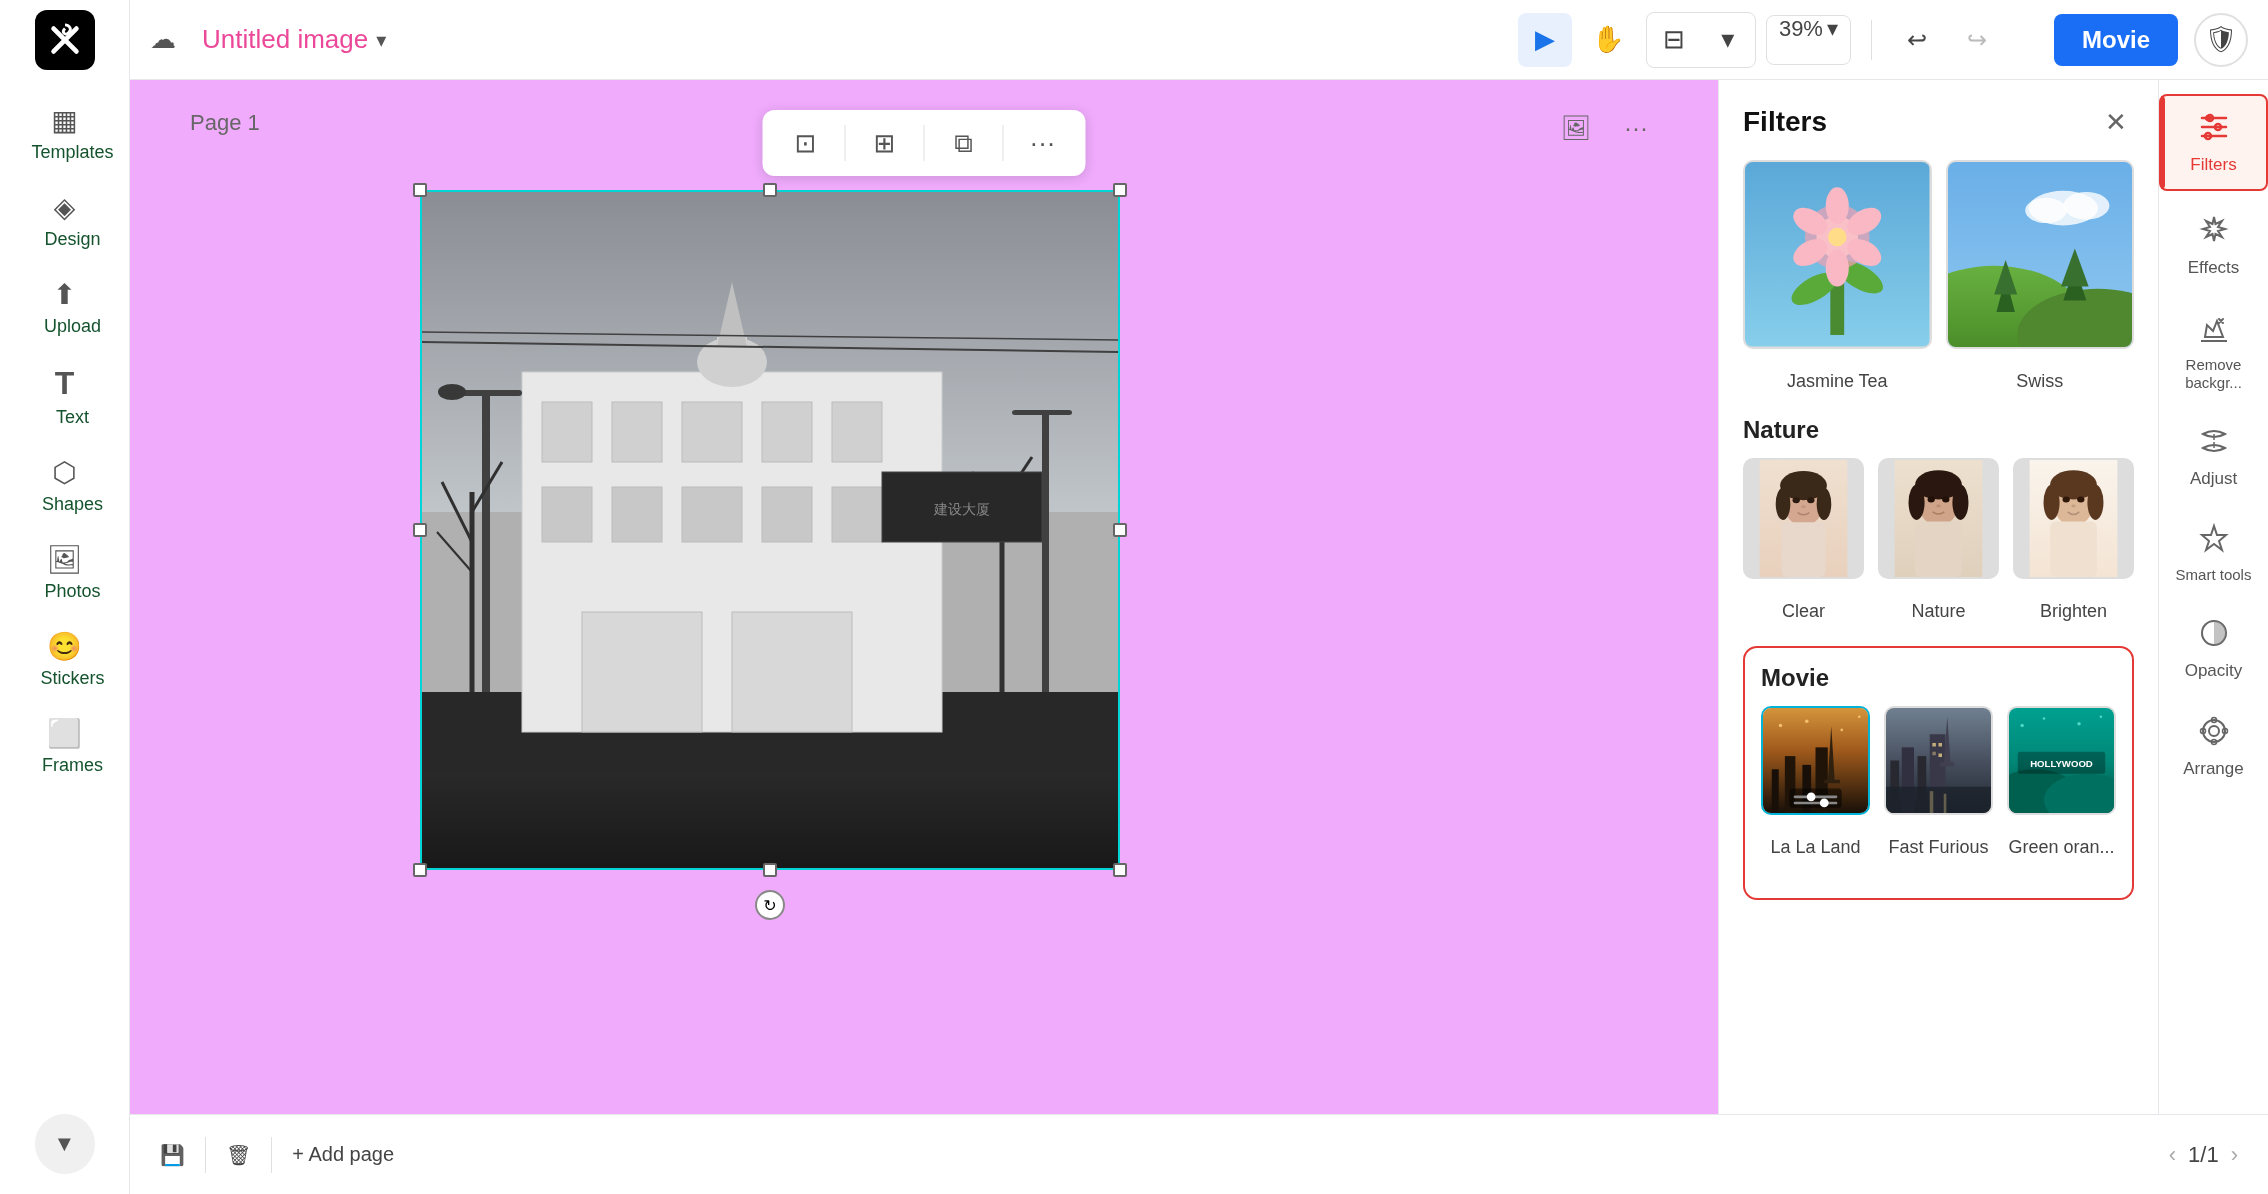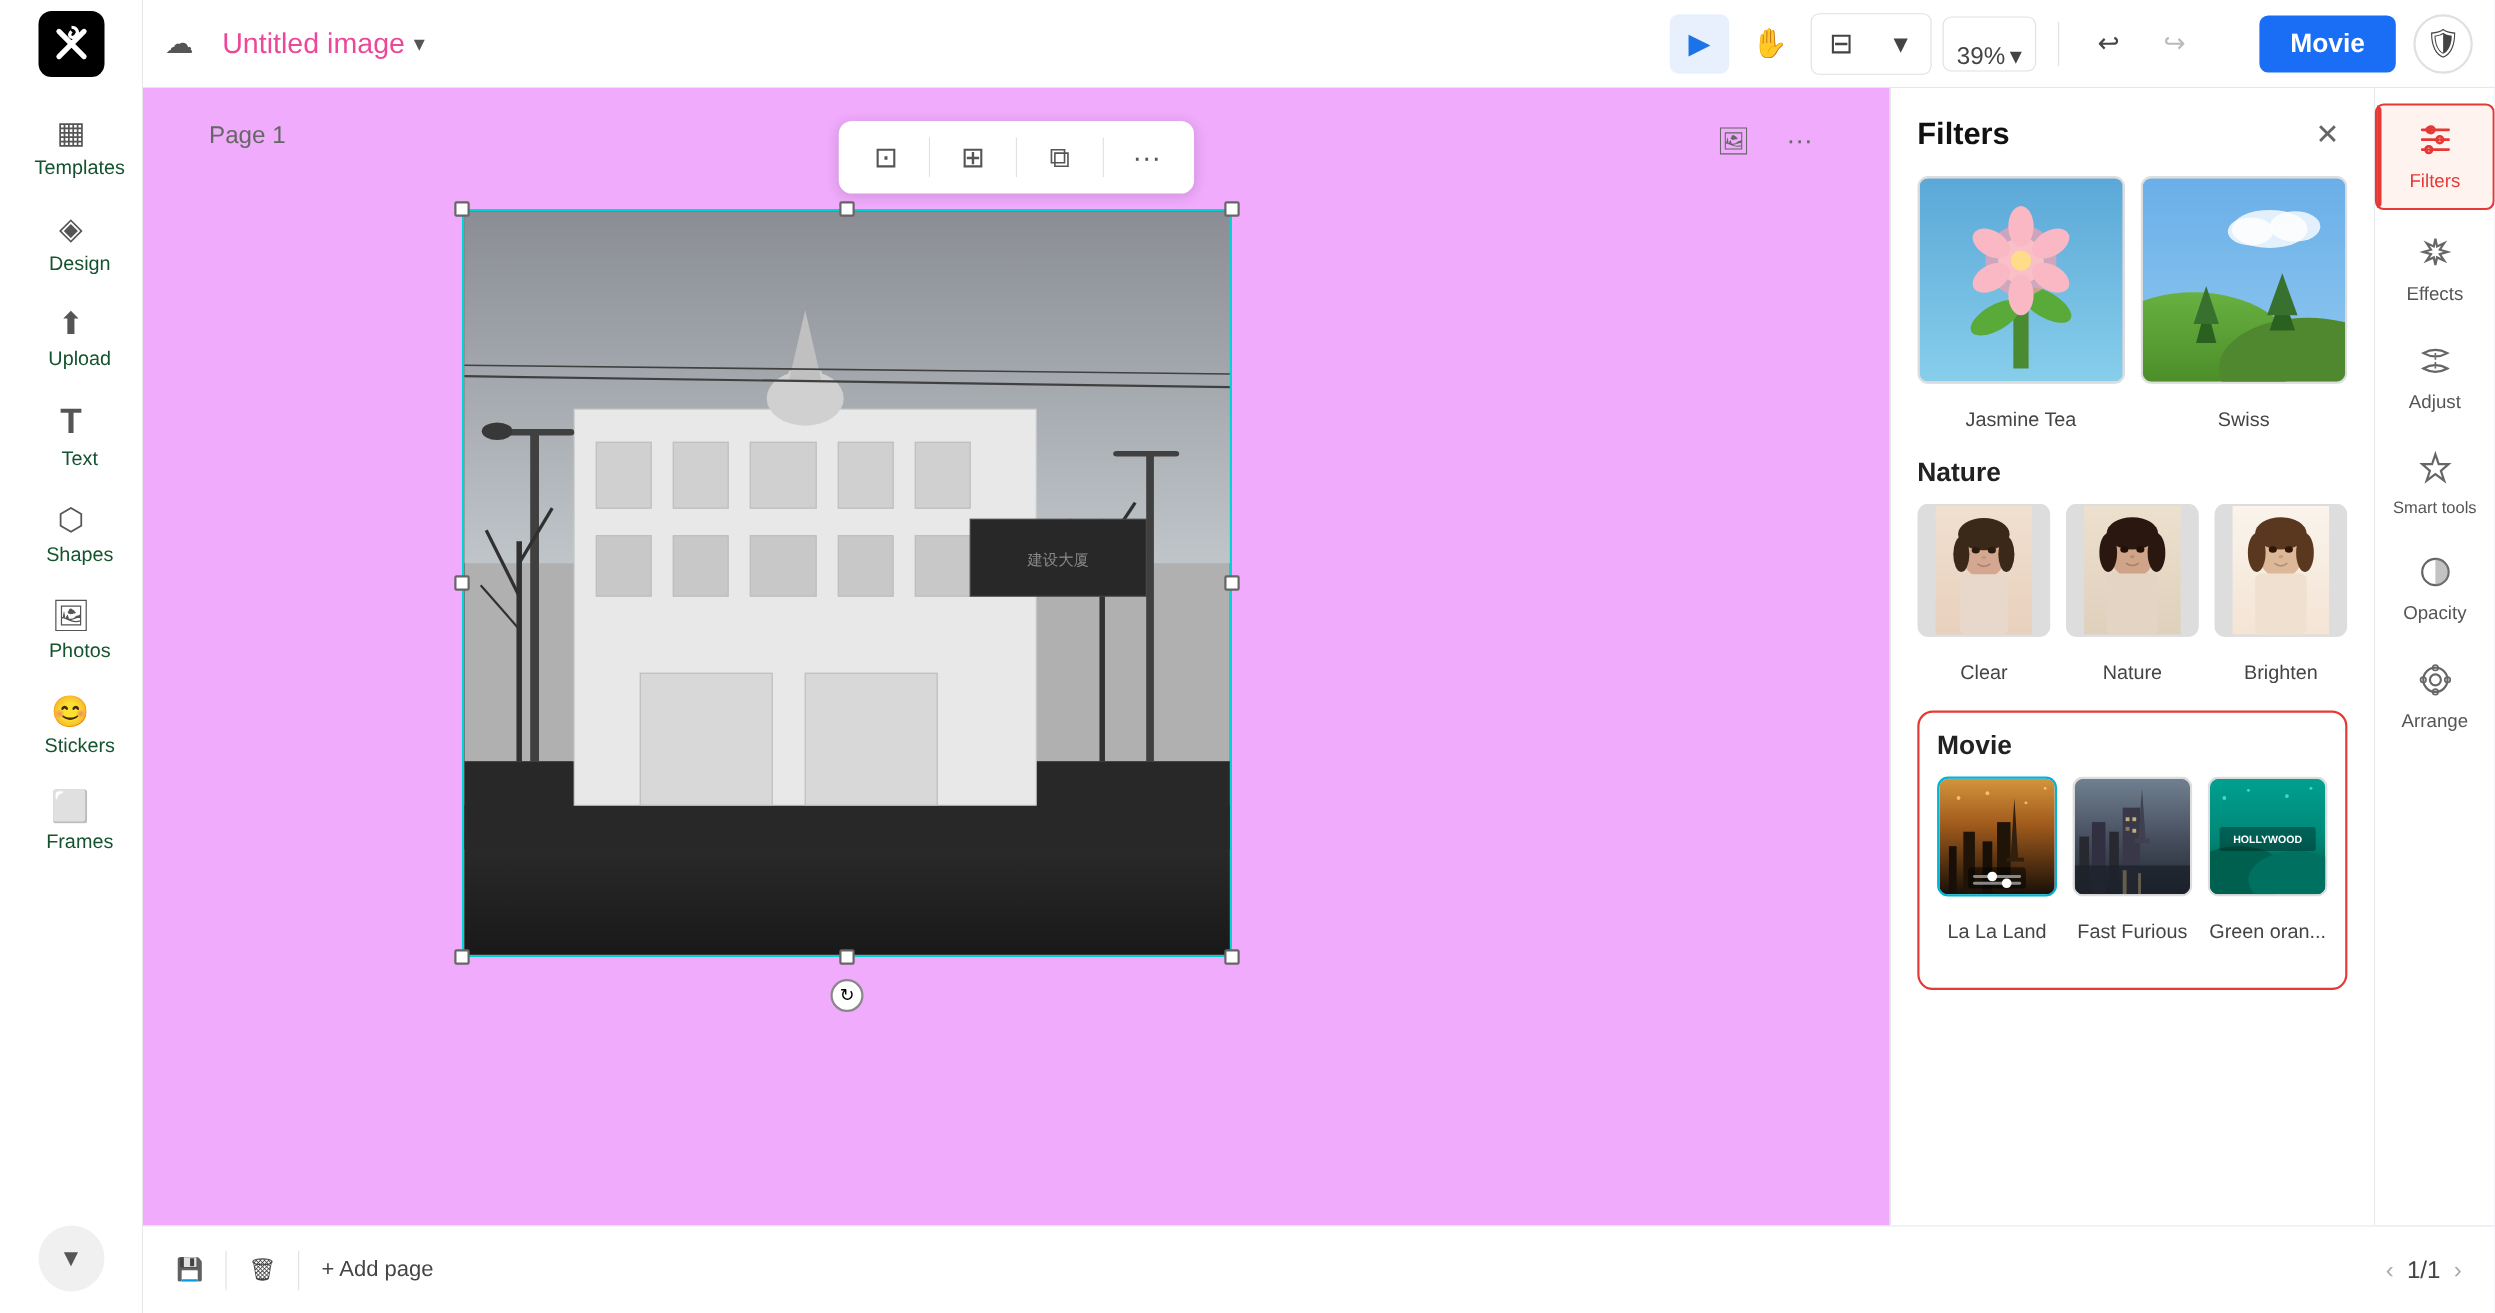--- a/index.html
+++ b/index.html
@@ -78,21 +78,21 @@
     }
     .tool-btn.active { background: #e8f0fe; color: #1a73e8; }
     .tool-btn-group {
       display: flex; align-items: center;
       border: 1px solid #e0e0e0;
       border-radius: 8px;
       overflow: hidden;
     }
     .tool-btn-group .tool-btn { border-radius: 0; border: none; }
     .zoom-area {
-      display: flex; align-items: flex-end; gap: 4px;
+      display: flex; align-items: flex-start; gap: 4px;
       font-size: 22px; color: #444; cursor: pointer;
       border: 1px solid #e0e0e0; border-radius: 8px;
       padding: 0 12px; height: 50px;
     }
     .divider-v { width: 1px; height: 40px; background: #e0e0e0; margin: 0 10px; }
     .undo-btn, .redo-btn {
       width: 50px; height: 50px;
       border: none; background: transparent;
       cursor: pointer; font-size: 24px; color: #444;
       display: flex; align-items: center; justify-content: center;
@@ -791,20 +791,30 @@
         <span class="rs-icon">
           <svg width="34" height="34" viewBox="0 0 34 34" fill="none" xmlns="http://www.w3.org/2000/svg">
             <path d="M17 4 L18.5 11 L25 8 L21 14 L28 16 L21 18 L25 24 L18.5 21 L17 28 L15.5 21 L9 24 L13 18 L6 16 L13 14 L9 8 L15.5 11 Z" stroke="#666" stroke-width="2" fill="none"></path>
           </svg>
         </span>
         <span class="rs-label">Effects</span>
       </div>
       <div class="rs-item">
         <span class="rs-icon">
           <svg width="34" height="34" viewBox="0 0 34 34" fill="none" xmlns="http://www.w3.org/2000/svg">
+            <path d="M8 26 L10 14 L16 20 L20 10 L26 26 Z" stroke="#666" stroke-width="2" fill="none"></path>
+            <line x1="4" y1="30" x2="30" y2="30" stroke="#666" stroke-width="2"></line>
+            <path d="M22 8 L26 12 M22 12 L26 8" stroke="#666" stroke-width="2" stroke-linecap="round"></path>
+          </svg>
+        </span>
+        <span class="rs-label" style="font-size:15px;">Remove backgr...</span>
+      </div>
+      <div class="rs-item">
+        <span class="rs-icon">
+          <svg width="34" height="34" viewBox="0 0 34 34" fill="none" xmlns="http://www.w3.org/2000/svg">
             <path d="M6 10 Q17 4 28 10 Q17 16 6 10Z" stroke="#666" stroke-width="2" fill="none"></path>
             <path d="M6 24 Q17 18 28 24 Q17 30 6 24Z" stroke="#666" stroke-width="2" fill="none"></path>
             <line x1="17" y1="10" x2="17" y2="24" stroke="#666" stroke-width="1.5" stroke-dasharray="2,2"></line>
           </svg>
         </span>
         <span class="rs-label">Adjust</span>
       </div>
       <div class="rs-item">
         <span class="rs-icon">
           <svg width="34" height="34" viewBox="0 0 34 34" fill="none" xmlns="http://www.w3.org/2000/svg">

